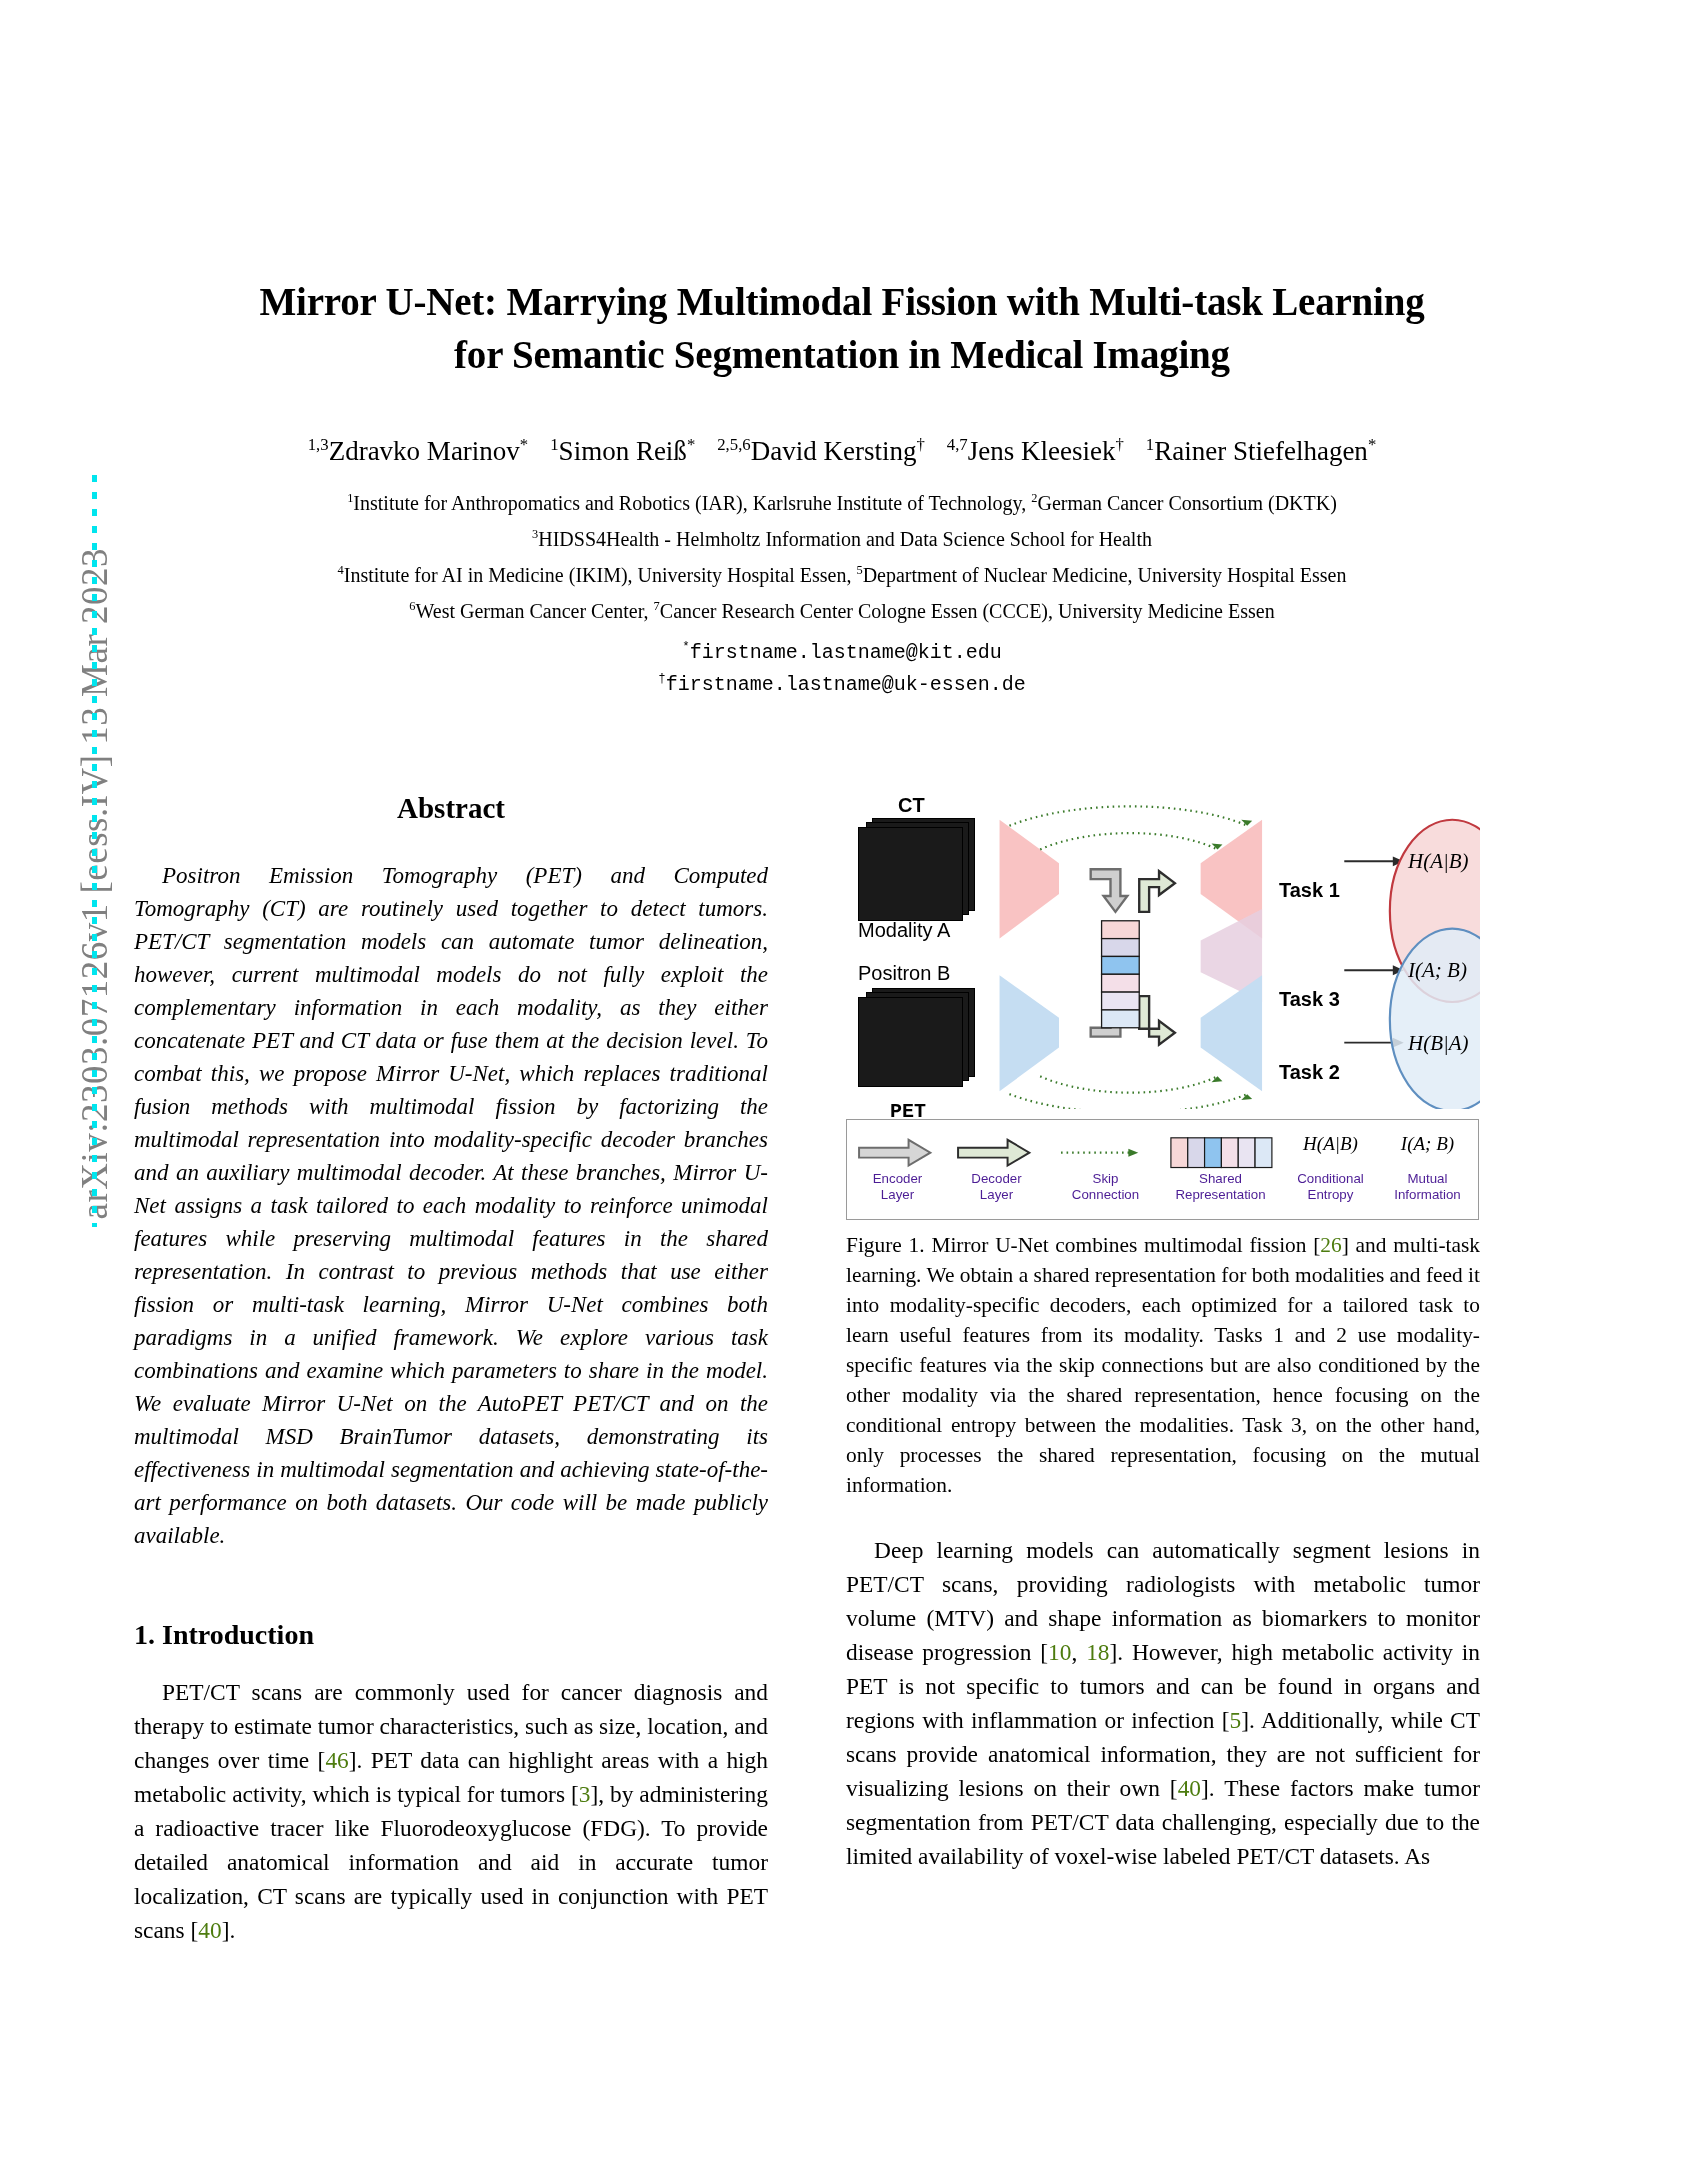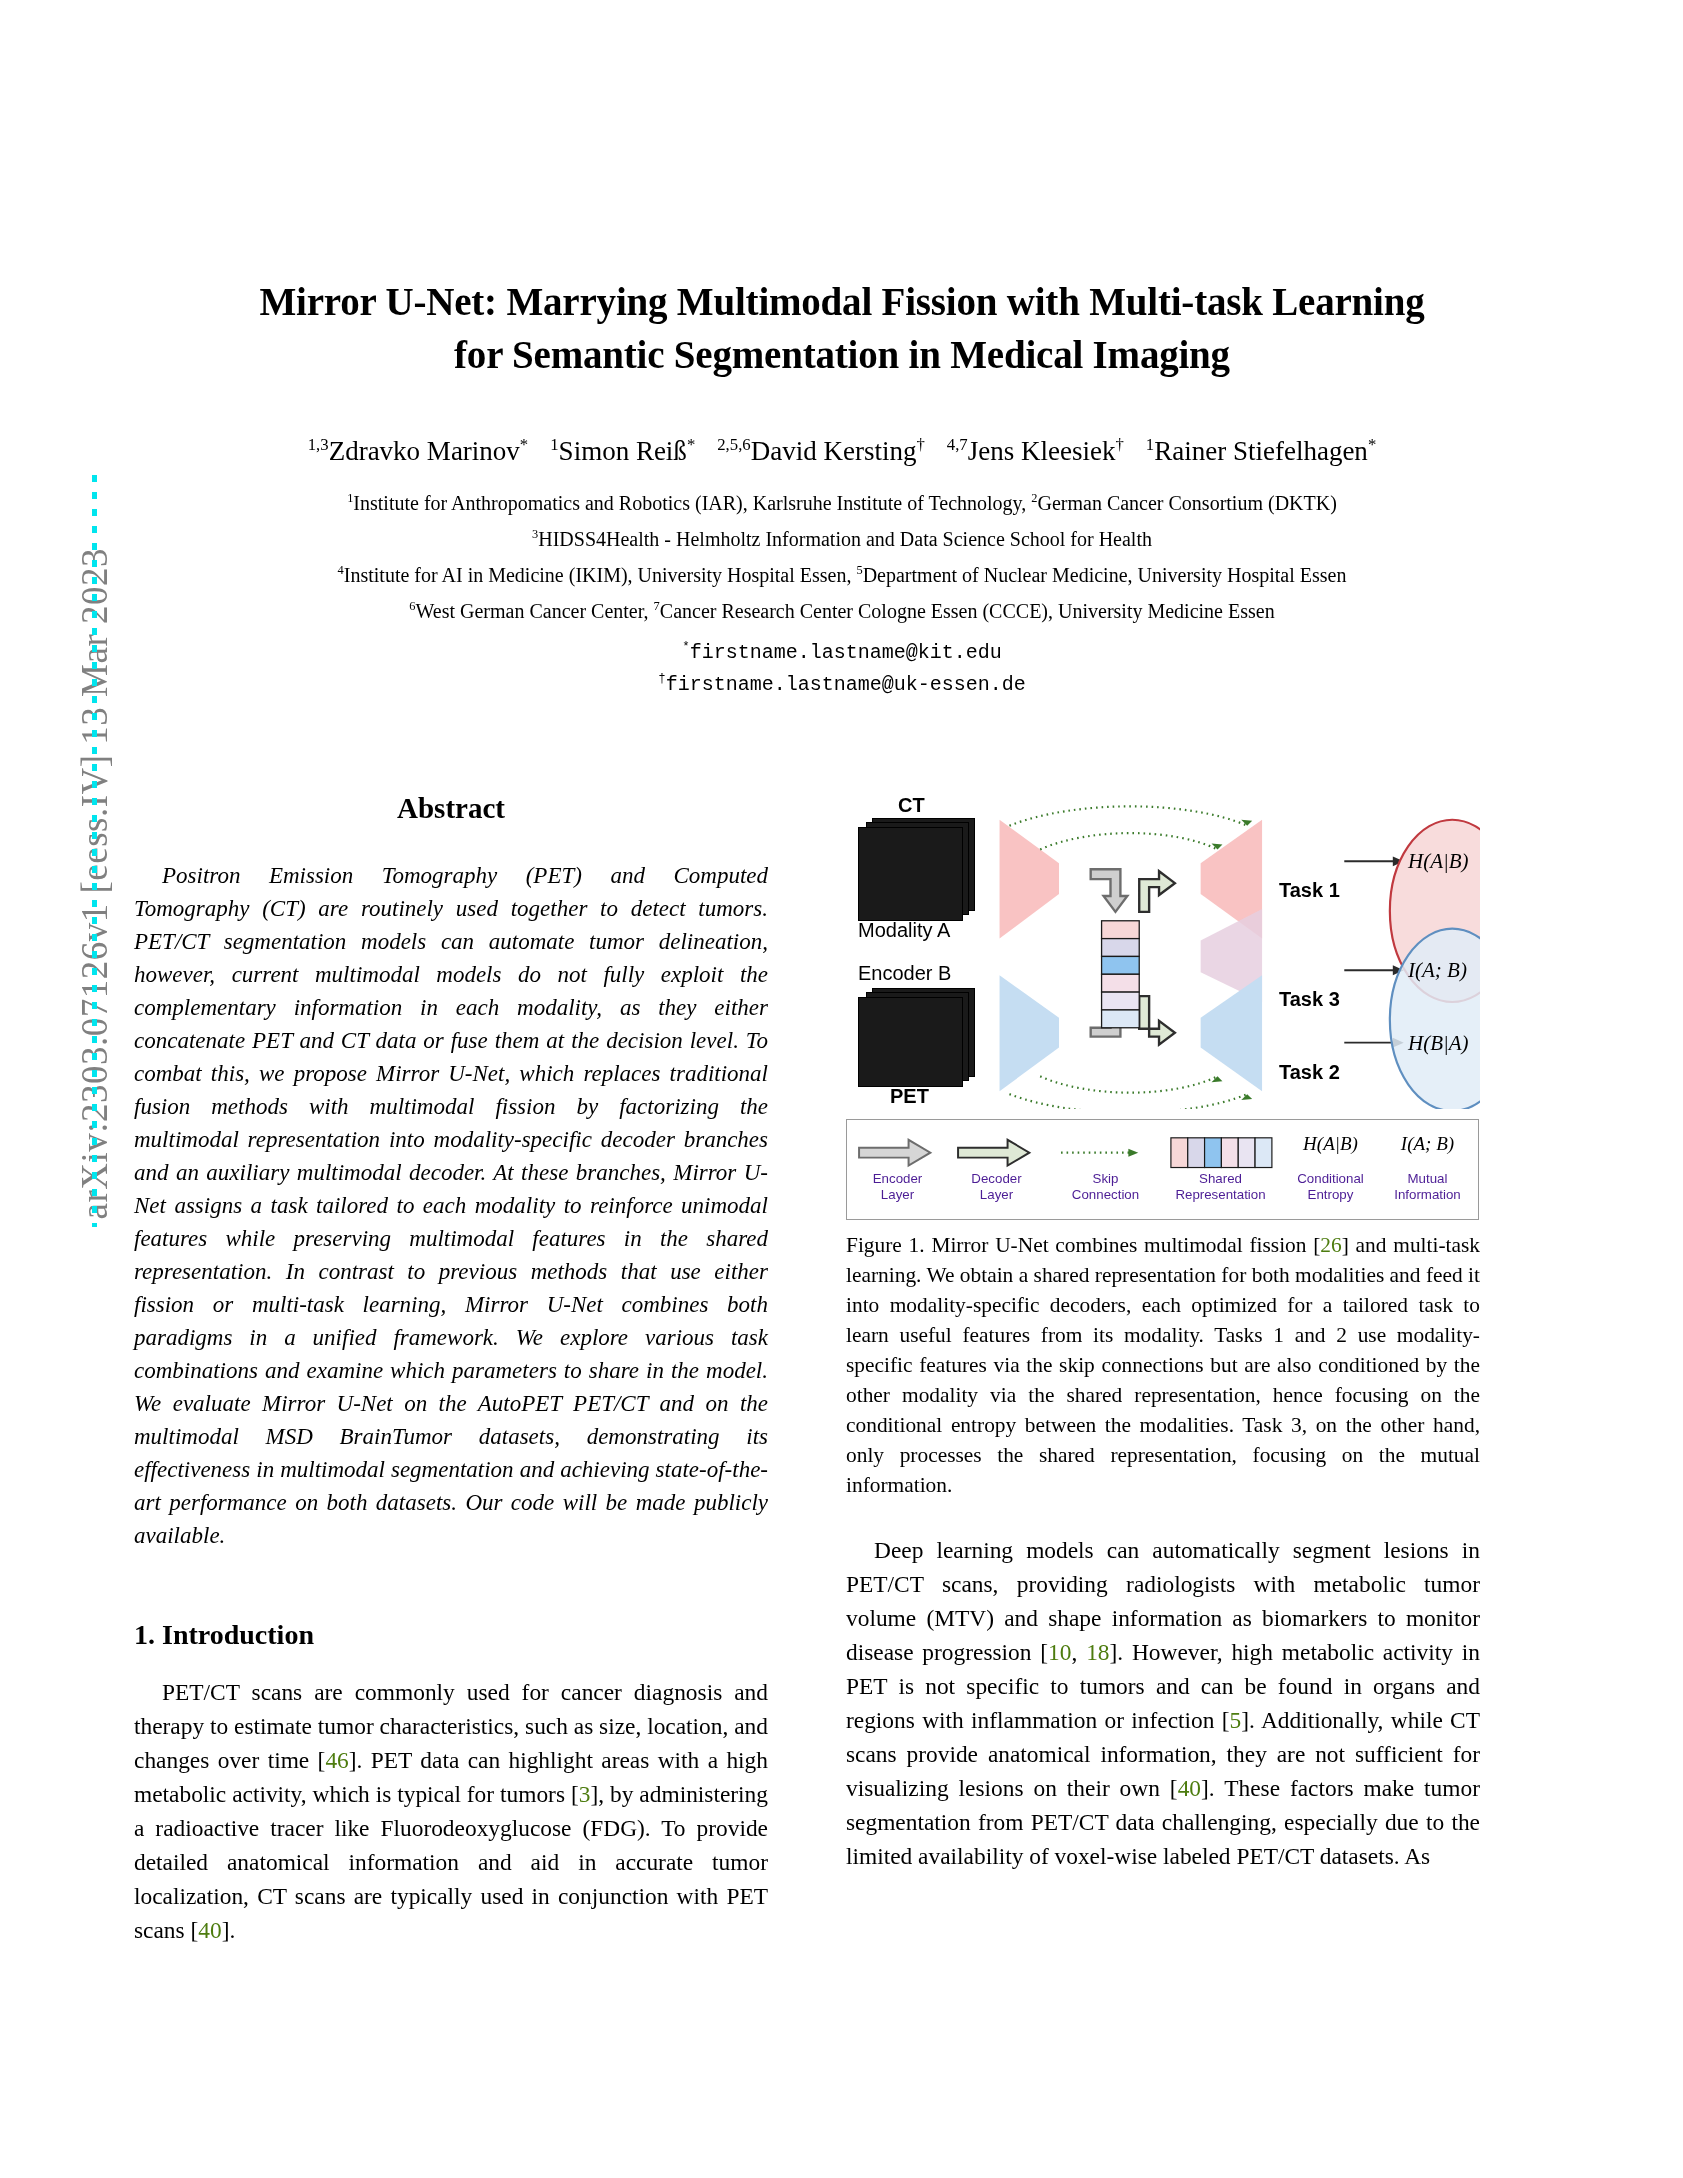--- a/index.html
+++ b/index.html
@@ -360,22 +360,22 @@
       </div>
 
       <div class="scanstack" style="left:12px; top:196px; width:117px; height:99px;">
         <div class="sh" style="left:14px; top:0px;  width:101px; height:87px;"></div>
         <div class="sh" style="left:8px;  top:4px;  width:101px; height:87px;"></div>
         <div class="sh scan-pet" style="left:0px; top:9px; width:103px; height:88px;"></div>
       </div>
 
       <div class="slab-label" style="left:52px; top:2px;">CT</div>
       <div class="slab-label reg" style="left:12px; top:127px;">Modality A</div>
-      <div class="slab-label reg" style="left:12px; top:170px;">Encoder B</div>
-      <div class="slab-label" style="left:44px; top:293px;">PET</div>
+      <div class="slab-label reg" style="left:12px; top:170px;">Positron B</div>
+      <div class="slab-label" style="left:44px; top:308px;font-family:Liberation Mono, monospace;">PET</div>
 
       <div class="task-lbl" style="left:433px; top:57px;">Task 1</div>
       <div class="task-lbl" style="left:433px; top:166px;">Task 3</div>
       <div class="task-lbl" style="left:433px; top:239px;">Task 2</div>
 
       <div class="math-lbl" style="left:562px; top:57px;">H(A|B)</div>
       <div class="math-lbl" style="left:562px; top:166px;">I(A; B)</div>
       <div class="math-lbl" style="left:562px; top:239px;">H(B|A)</div>
     </div>
 

